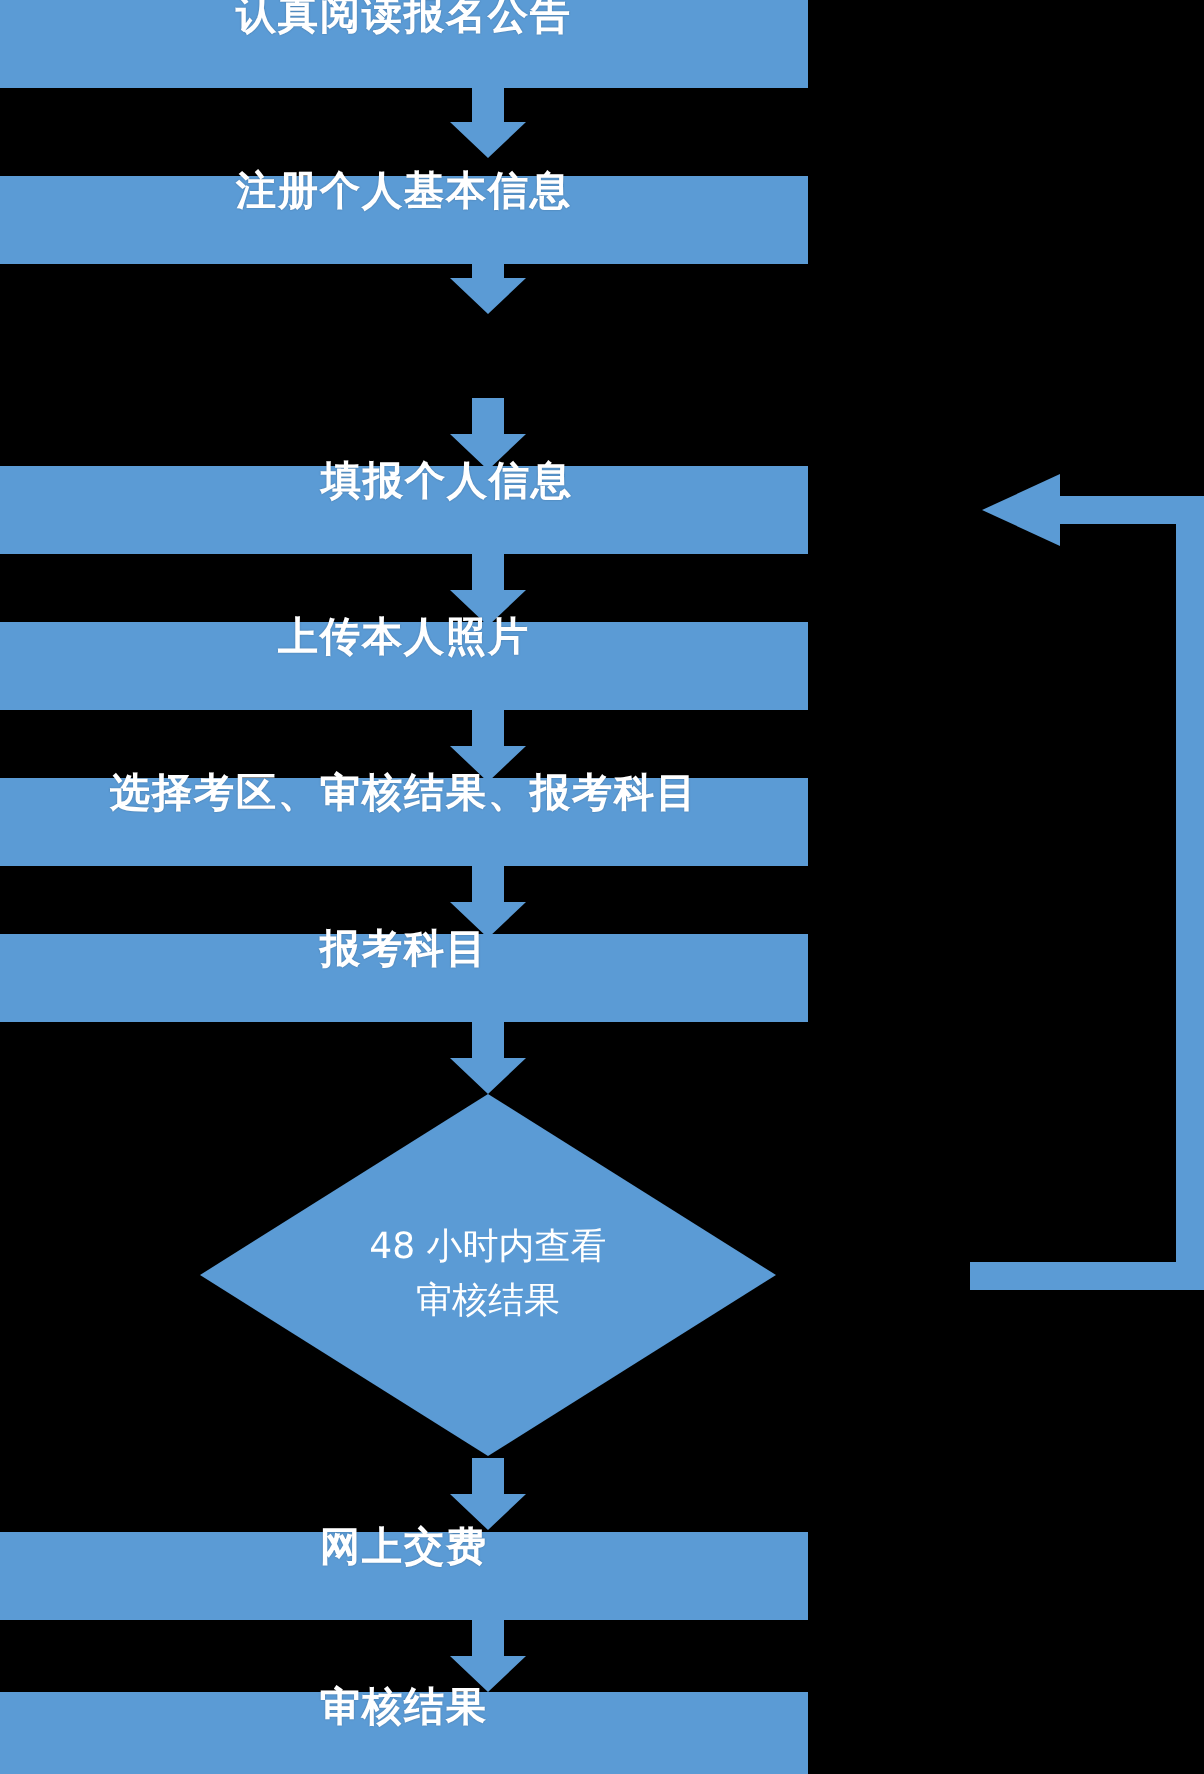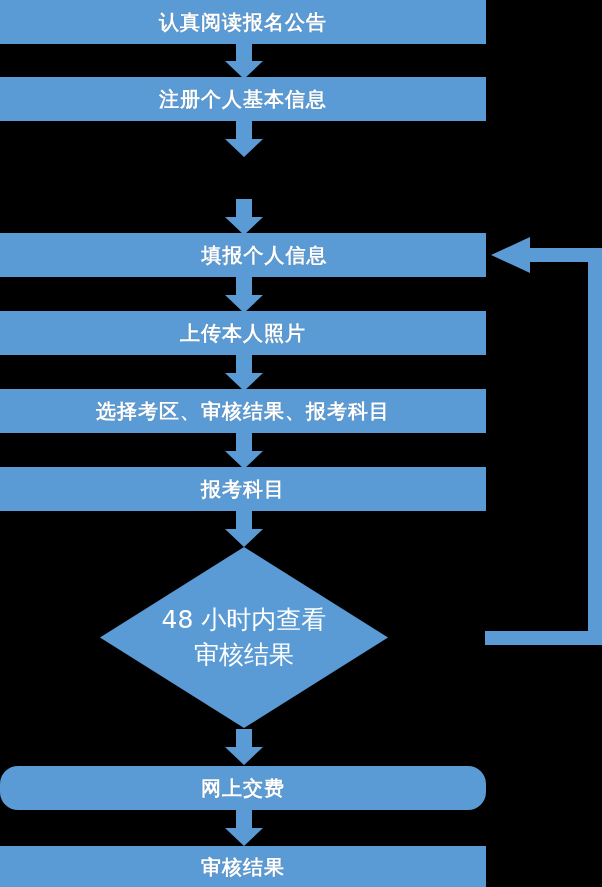--- a/index.html
+++ b/index.html
@@ -14,27 +14,28 @@
   #flowchart-canvas {
     position: relative;
     width: 602px;
     height: 887px;
     background: #000000;
     overflow: hidden;
   }
   .process-box {
     position: absolute;
     left: 0;
-    width: 486px;
+    width: 404px;
     height: 44px;
     background: #5B9BD5;
     display: flex;
-    align-items: center;
+    align-items: flex-start;
     justify-content: center;
     box-sizing: border-box;
+    font-family: Liberation Mono, monospace;
   }
   .box-label {
     color: #FFFFFF;
     font-size: 20px;
     font-weight: bold;
     letter-spacing: 1px;
     line-height: 1;
     white-space: nowrap;
     text-shadow: 0 0 1px rgba(0,0,0,0.25);
   }
@@ -57,21 +58,21 @@
     width: 288px;
     height: 181px;
     display: flex;
     flex-direction: column;
     align-items: center;
     justify-content: center;
     gap: 6px;
   }
   .diamond-line {
     color: #FFFFFF;
-    font-size: 25px;
+    font-size: 18px;
     font-weight: normal;
     line-height: 1.15;
     white-space: nowrap;
   }
   .down-arrow {
     position: absolute;
     width: 38px;
     height: 36px;
   }
   .down-arrow svg {
@@ -99,21 +100,21 @@
 
   <div class="process-box" style="top:0px;">
     <span class="box-label">认真阅读报名公告</span>
   </div>
   <div class="down-arrow" style="left:225px; top:43px;">
     <svg viewBox="0 0 38 36" xmlns="http://www.w3.org/2000/svg">
       <polygon points="11,0 27,0 27,18 38,18 19,36 0,18 11,18" fill="#5B9BD5"></polygon>
     </svg>
   </div>
 
-  <div class="process-box" style="top:77px;">
+  <div class="process-box" style="top:88px;">
     <span class="box-label">注册个人基本信息</span>
   </div>
   <div class="down-arrow" style="left:225px; top:121px;">
     <svg viewBox="0 0 38 36" xmlns="http://www.w3.org/2000/svg">
       <polygon points="11,0 27,0 27,18 38,18 19,36 0,18 11,18" fill="#5B9BD5"></polygon>
     </svg>
   </div>
 
   <div class="down-arrow" style="left:225px; top:199px;">
     <svg viewBox="0 0 38 36" xmlns="http://www.w3.org/2000/svg">
@@ -166,21 +167,21 @@
       <span class="diamond-line">审核结果</span>
     </div>
   </div>
 
   <div class="down-arrow" style="left:225px; top:729px;">
     <svg viewBox="0 0 38 36" xmlns="http://www.w3.org/2000/svg">
       <polygon points="11,0 27,0 27,18 38,18 19,36 0,18 11,18" fill="#5B9BD5"></polygon>
     </svg>
   </div>
 
-  <div class="process-box" style="top:766px;border-radius:18px;">
+  <div class="process-box" style="top:766px;">
     <span class="box-label">网上交费</span>
   </div>
   <div class="down-arrow" style="left:225px; top:810px;">
     <svg viewBox="0 0 38 36" xmlns="http://www.w3.org/2000/svg">
       <polygon points="11,0 27,0 27,18 38,18 19,36 0,18 11,18" fill="#5B9BD5"></polygon>
     </svg>
   </div>
 
   <div class="process-box" style="top:846px; height:41px;">
     <span class="box-label">审核结果</span>

